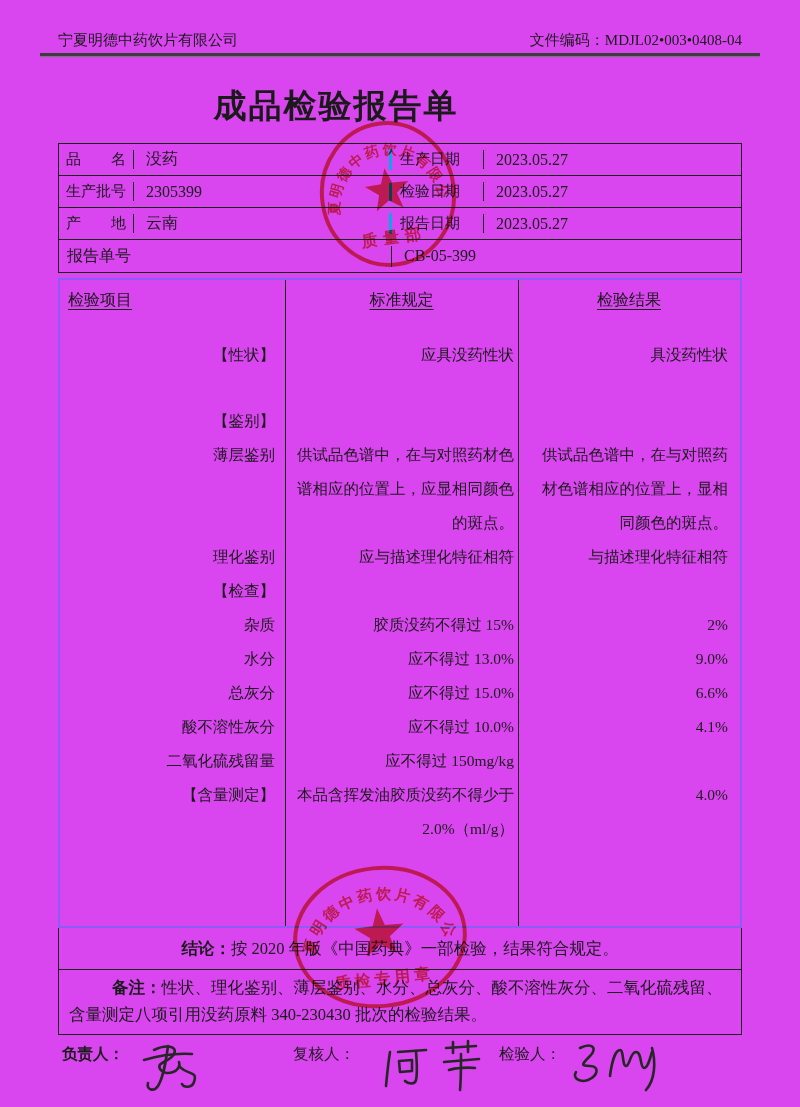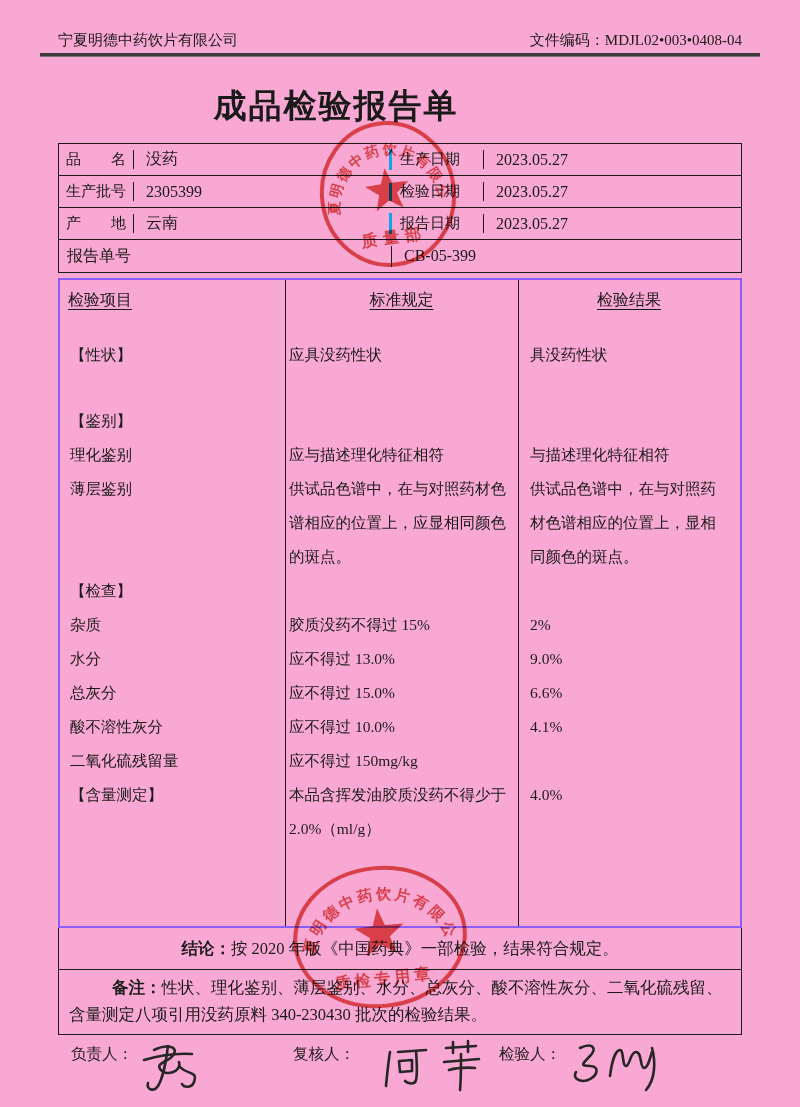--- a/index.html
+++ b/index.html
@@ -1,18 +1,18 @@
 <!DOCTYPE html>
 <html><head>
 <meta charset="utf-8">
 <style>
   * { box-sizing: border-box; margin: 0; padding: 0; }
   html,body { background:#888; }
   body { font-family: "Liberation Serif", "DejaVu Serif", serif; color:#1a1a1a; }
-  .page { position:relative; width:800px; height:1107px; background:#f9a8d4; margin:0 auto; overflow:hidden; }
+  .page { position:relative; width:800px; height:1107px; background:#d946ef; margin:0 auto; overflow:hidden; }
 
   
   .hdr { position:absolute; top:31px; left:58px; width:684px; display:flex; justify-content:space-between; font-size:15px; }
   .rule { position:absolute; top:53px; left:40px; width:720px; height:4px; background:#3d3d3d; border-bottom:1px solid #777; }
   .title { position:absolute; top:84px; left:0; width:672px; text-align:center; font-size:33px; font-weight:bold; letter-spacing:2px; }
 
   .doc { position:absolute; top:143px; left:58px; width:684px; }
 
   
   .itable { border:1px solid #1a1a1a; }
@@ -31,31 +31,31 @@
   .vline { position:absolute; top:0; bottom:0; width:1px; background:#1a1a1a; }
   .v1 { left:225px; } .v2 { left:458px; }
   .mrow { display:flex; }
   .mc1 { width:225px; padding:0 10px; }
   .mc2 { width:233px; padding:0 4px; }
   .mc3 { flex:1; padding:0 12px; }
   .mhead { height:40px; align-items:center; font-size:16px; }
   .mhead .mc2, .mhead .mc3 { text-align:center; }
   .mhead .mc1 { padding-left:8px; }
   .u { text-decoration:underline; text-underline-offset:4px; }
-  .mline  { line-height:34px; min-height:34px; }
+  .mline  { line-height:34px; min-height:34px;text-align:right; }
   .sp18 { height:18px; } .sp32 { height:32px; }
 
   .concl { border:1px solid #1a1a1a; border-top:none; height:42px; line-height:42px; text-align:center; font-size:16.5px; }
   .remark { border:1px solid #1a1a1a; border-top:none; padding:4px 10px 6px 10px; font-size:16.5px; line-height:27px; text-indent:2.6em; }
   .b { font-weight:bold; }
 
   
   .footer { position:absolute; top:1036px; left:58px; width:684px; height:66px; font-size:15.5px; }
   .flabel { position:absolute; top:8px; }
-  .fl1 { left:13px; } .fl2 { left:235px;font-family:Liberation Serif, serif; } .fl3 { left:441px; }
+  .fl1 { left:4px;font-weight:bold; } .fl2 { left:235px;font-family:Liberation Serif, serif; } .fl3 { left:441px; }
   .sig { position:absolute; }
   .sig path { fill:none; stroke:#262626; stroke-width:2.6; stroke-linecap:round; stroke-linejoin:round; }
   .s1 { left:58px; top:0; } .s2 { left:318px; top:2px; } .s3 { left:500px; top:0; }
 
   
   .stamp { position:absolute; opacity:0.85; mix-blend-mode:multiply; }
   .stamp text { font-family:"Liberation Serif","DejaVu Serif",serif; font-weight:bold; }
   .stamp-top { left:314px; top:116px; transform:rotate(-8deg); }
   .stamp-bottom { left:290px; top:862px; transform:rotate(-6deg); }
 </style>
@@ -120,28 +120,28 @@
       </div>
 
       <div class="sp32"></div>
 
       <div class="mrow mline">
         <div class="mc1">【鉴别】</div>
         <div class="mc2"></div>
         <div class="mc3"></div>
       </div>
       <div class="mrow mline">
+        <div class="mc1">薄层鉴别</div>
+        <div class="mc2">供试品色谱中，在与对照药材色谱相应的位置上，应显相同颜色的斑点。</div>
+        <div class="mc3">供试品色谱中，在与对照药材色谱相应的位置上，显相同颜色的斑点。</div>
+      </div>
+      <div class="mrow mline">
         <div class="mc1">理化鉴别</div>
         <div class="mc2">应与描述理化特征相符</div>
         <div class="mc3">与描述理化特征相符</div>
-      </div>
-      <div class="mrow mline">
-        <div class="mc1">薄层鉴别</div>
-        <div class="mc2">供试品色谱中，在与对照药材色谱相应的位置上，应显相同颜色的斑点。</div>
-        <div class="mc3">供试品色谱中，在与对照药材色谱相应的位置上，显相同颜色的斑点。</div>
       </div>
       <div class="mrow mline">
         <div class="mc1">【检查】</div>
         <div class="mc2"></div>
         <div class="mc3"></div>
       </div>
       <div class="mrow mline">
         <div class="mc1">杂质</div>
         <div class="mc2">胶质没药不得过 15%</div>
         <div class="mc3">2%</div>

